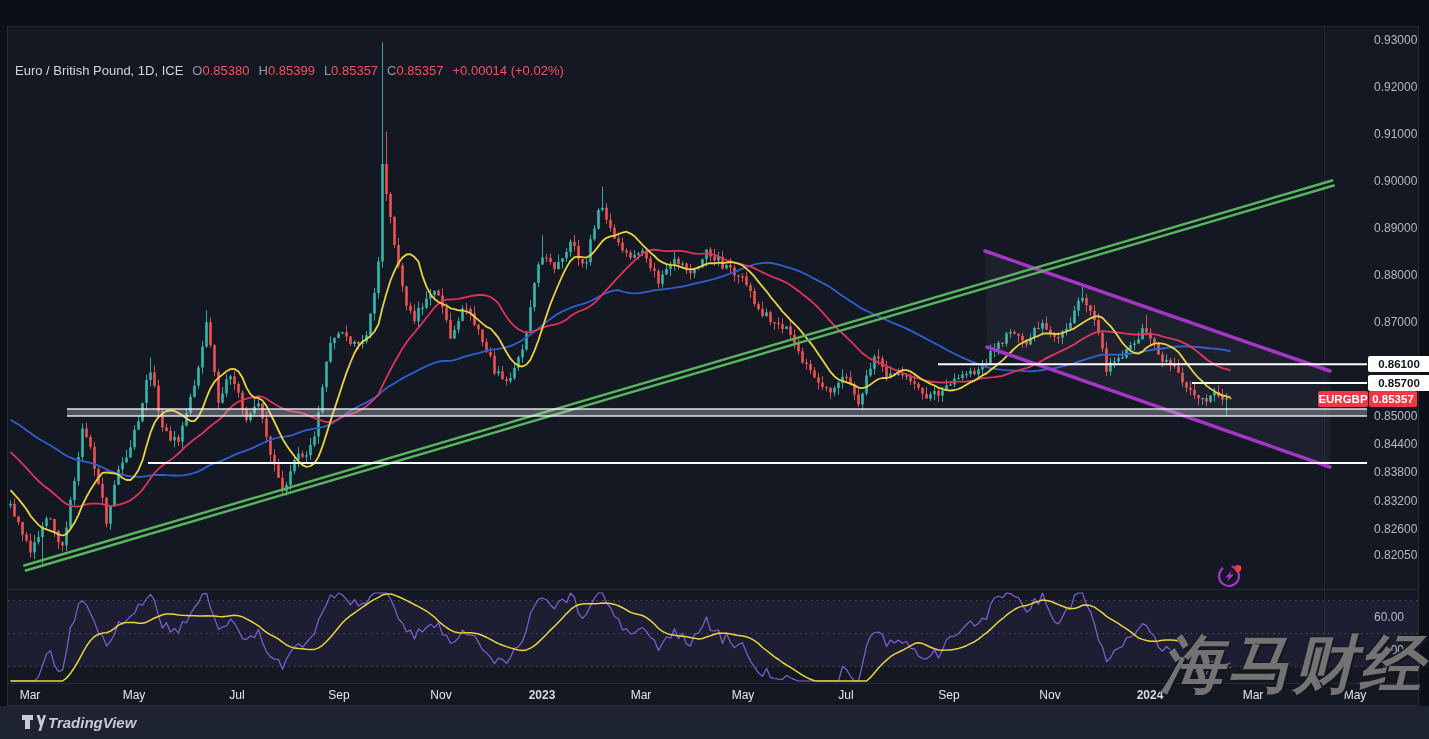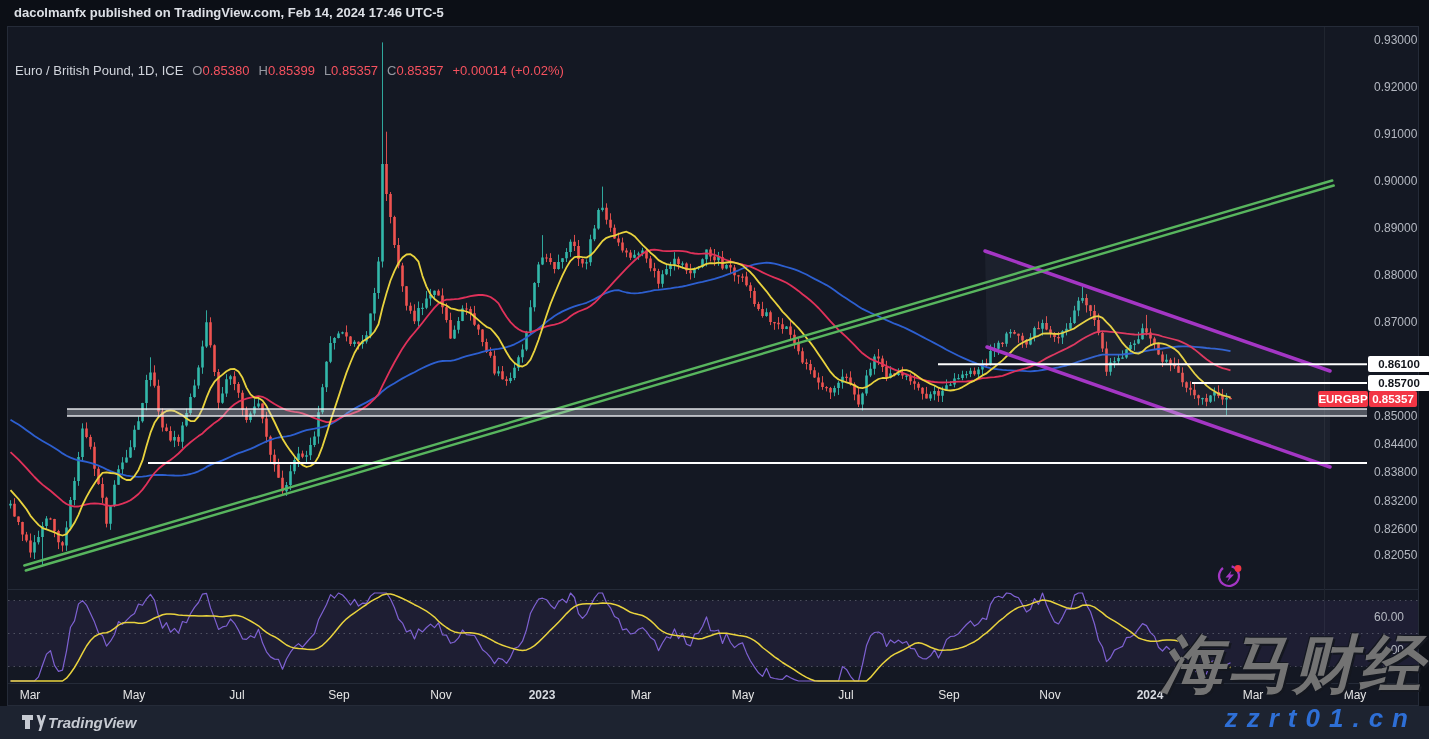--- a/index.html
+++ b/index.html
@@ -28,21 +28,20 @@
   .brand{position:absolute;left:48px;top:8px;font-size:15px;font-weight:700;color:#c6cad2;}
   .wm-cn{position:absolute;right:4px;top:622px;z-index:5;font-size:63px;font-weight:900;font-style:italic;
          letter-spacing:3px;color:#737373;text-shadow:2px 2px 0 #14171f,-1px -1px 0 #14171f;white-space:nowrap;}
   .wm-url{position:absolute;right:12px;top:703px;z-index:6;font-size:26px;font-weight:700;font-style:italic;
           letter-spacing:9px;color:#2e6fd6;white-space:nowrap;}
 </style>
 </head>
 <body>
 
 <div class="page">
-  <div class="topbar">dacolmanfx published on TradingView.com, Feb 14, 2024 17:46 UTC-5</div>
 
   <div class="panel"></div>
   <svg id="chart" width="1429" height="739">
       <defs>
         <clipPath id="mainClip">
           <rect x="8" y="27" width="1410" height="561"></rect>
         </clipPath>
         <clipPath id="rsiClip">
           <rect x="8" y="591" width="1410" height="92"></rect>
         </clipPath>
@@ -137,14 +136,13 @@
     <span class="tvlogo">
       <svg width="24" height="16" viewBox="0 0 24 16">
         <path d="M0 0 H11 V5 H8 V14 H3 V5 H0 Z" fill="#c6cad2"></path>
         <path d="M12 0 H17.5 L19.5 6 L21.5 0 H24 L19 16 H16.5 L18 11 L14.5 0 Z" fill="#c6cad2"></path>
       </svg>
     </span>
     <span class="brand">TradingView</span>
   </div>
 
   <div class="wm-cn">海马财经</div>
-  <div class="wm-url">zzrt01.cn</div>
 </div>
 
 </body></html>

